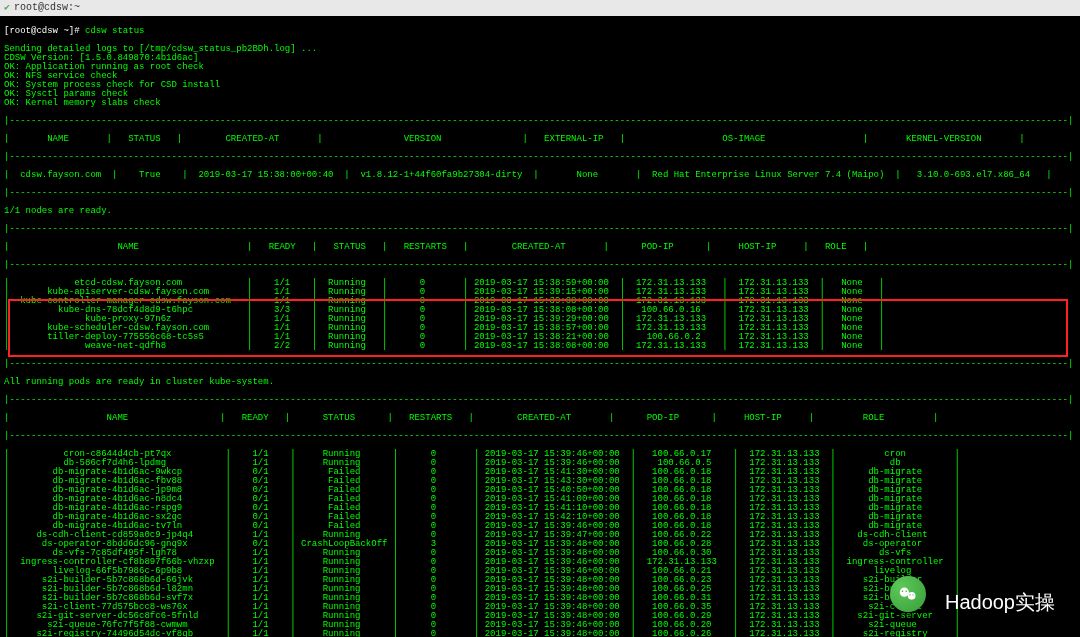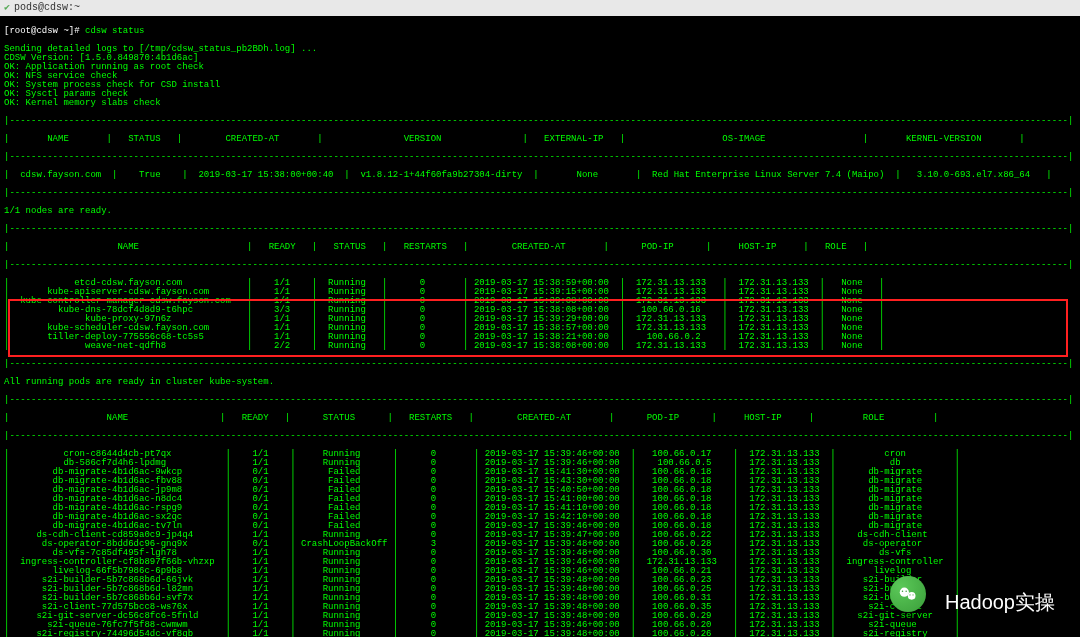--- a/index.html
+++ b/index.html
@@ -61,21 +61,21 @@
   pointer-events: none;
 }
 .line { white-space: pre; }
 .white { color: #fff; }
 </style>
 </head>
 <body>
 
 <div class="titlebar">
   <span class="check">✔</span>
-  <span>pods@cdsw:~</span>
+  <span>root@cdsw:~</span>
 </div>
 
 <div class="terminal">
 <div class="line"><span class="white">[root@cdsw ~]#</span><span> cdsw status</span></div>
 <div id="hdr-lines"><div class="line">Sending detailed logs to [/tmp/cdsw_status_pb2BDh.log] ...</div><div class="line">CDSW Version: [1.5.0.849870:4b1d6ac]</div><div class="line">OK: Application running as root check</div><div class="line">OK: NFS service check</div><div class="line">OK: System process check for CSD install</div><div class="line">OK: Sysctl params check</div><div class="line">OK: Kernel memory slabs check</div></div>
 <div class="line">|----------------------------------------------------------------------------------------------------------------------------------------------------------------------------------------------------|</div>
 <div class="line">|       NAME       |   STATUS   |        CREATED-AT       |               VERSION               |   EXTERNAL-IP   |                  OS-IMAGE                  |       KERNEL-VERSION       |</div>
 <div class="line">|----------------------------------------------------------------------------------------------------------------------------------------------------------------------------------------------------|</div>
 <div class="line">|  cdsw.fayson.com  |    True    |  2019-03-17 15:38:00+00:40  |  v1.8.12-1+44f60fa9b27304-dirty  |       None       |  Red Hat Enterprise Linux Server 7.4 (Maipo)  |   3.10.0-693.el7.x86_64   |</div>
 <div class="line">|----------------------------------------------------------------------------------------------------------------------------------------------------------------------------------------------------|</div>

